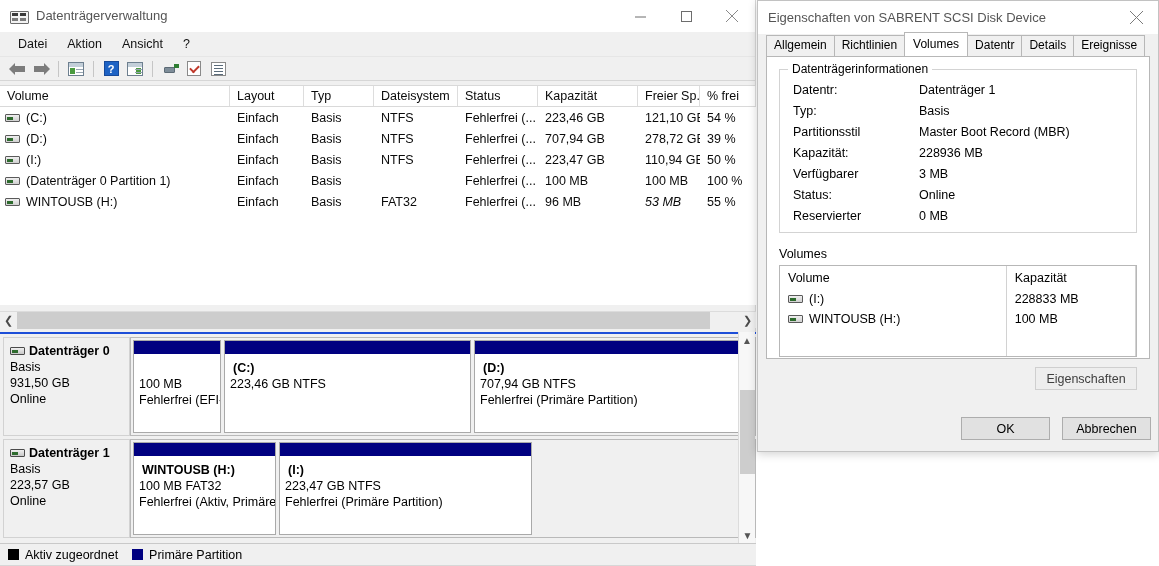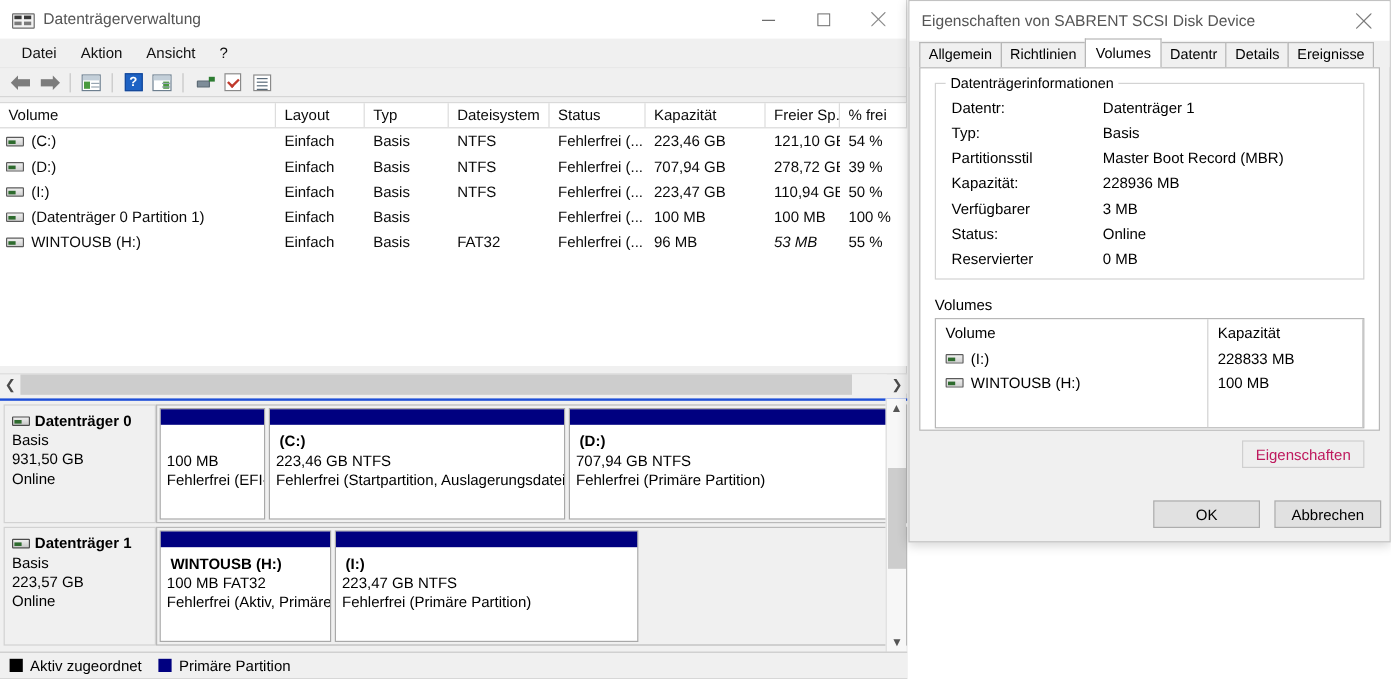--- a/index.html
+++ b/index.html
@@ -159,21 +159,21 @@
   .vol-box { position:absolute; left:12px; top:208px; right:12px; height:92px;
              border:1px solid #b7b7b7; background:#ffffff; display:flex; }
   .vb-col1 { width: 228px; border-right:1px solid #d2d2d2; }
   .vb-col2 { width: 130px; border-right:1px solid #d2d2d2; }
   .vb-col3 { flex:1; }
   .vb-head { font-size:12.5px; padding:5px 0 0 8px; height:23px; }
   .vb-row { font-size:12.5px; height:20px; display:flex; align-items:center; padding-left:8px; }
 
   .btn { border:1px solid #adadad; background:#e1e1e1; font-size:12.5px;
          display:flex; align-items:center; justify-content:center; font-family:"Liberation Sans",sans-serif;}
-  .btn.disabled { color:#be185d; background:#eeeeee; border-color:#cfcfcf; }
+  .btn.disabled { color:#404040; background:#eeeeee; border-color:#cfcfcf; }
   .btn-props { position:absolute; right:12px; top:310px; width:102px; height:23px; }
   .dlg-footer { position:absolute; left:0; bottom:0; width:402px; height:44px; }
   .btn-ok { position:absolute; right:110px; bottom:11px; width:89px; height:23px; }
   .btn-cancel { position:absolute; right:9px; bottom:11px; width:89px; height:23px; }
 </style>
 </head>
 <body>
 
 <div id="root">
 
@@ -396,21 +396,20 @@
                 <div class="b" style="margin-left: 3px;">&nbsp;</div>
                 <div>100 MB</div>
                 <div>Fehlerfrei (EFI-</div>
               </div>
             </div>
             <div class="part" style="width: 247px;">
               <div class="bar" style="background: rgb(0, 0, 128);"></div>
               <div class="ptxt">
                 <div class="b" style="margin-left: 3px;">(C:)</div>
                 <div>223,46 GB NTFS</div>
-                <div>Fehlerfrei (Startpartition, Auslagerungsdatei</div>
               </div>
             </div>
             <div class="part" style="width: 268px;">
               <div class="bar" style="background: rgb(0, 0, 128);"></div>
               <div class="ptxt">
                 <div class="b" style="margin-left: 3px;">(D:)</div>
                 <div>707,94 GB NTFS</div>
                 <div>Fehlerfrei (Primäre Partition)</div>
               </div>
             </div>

